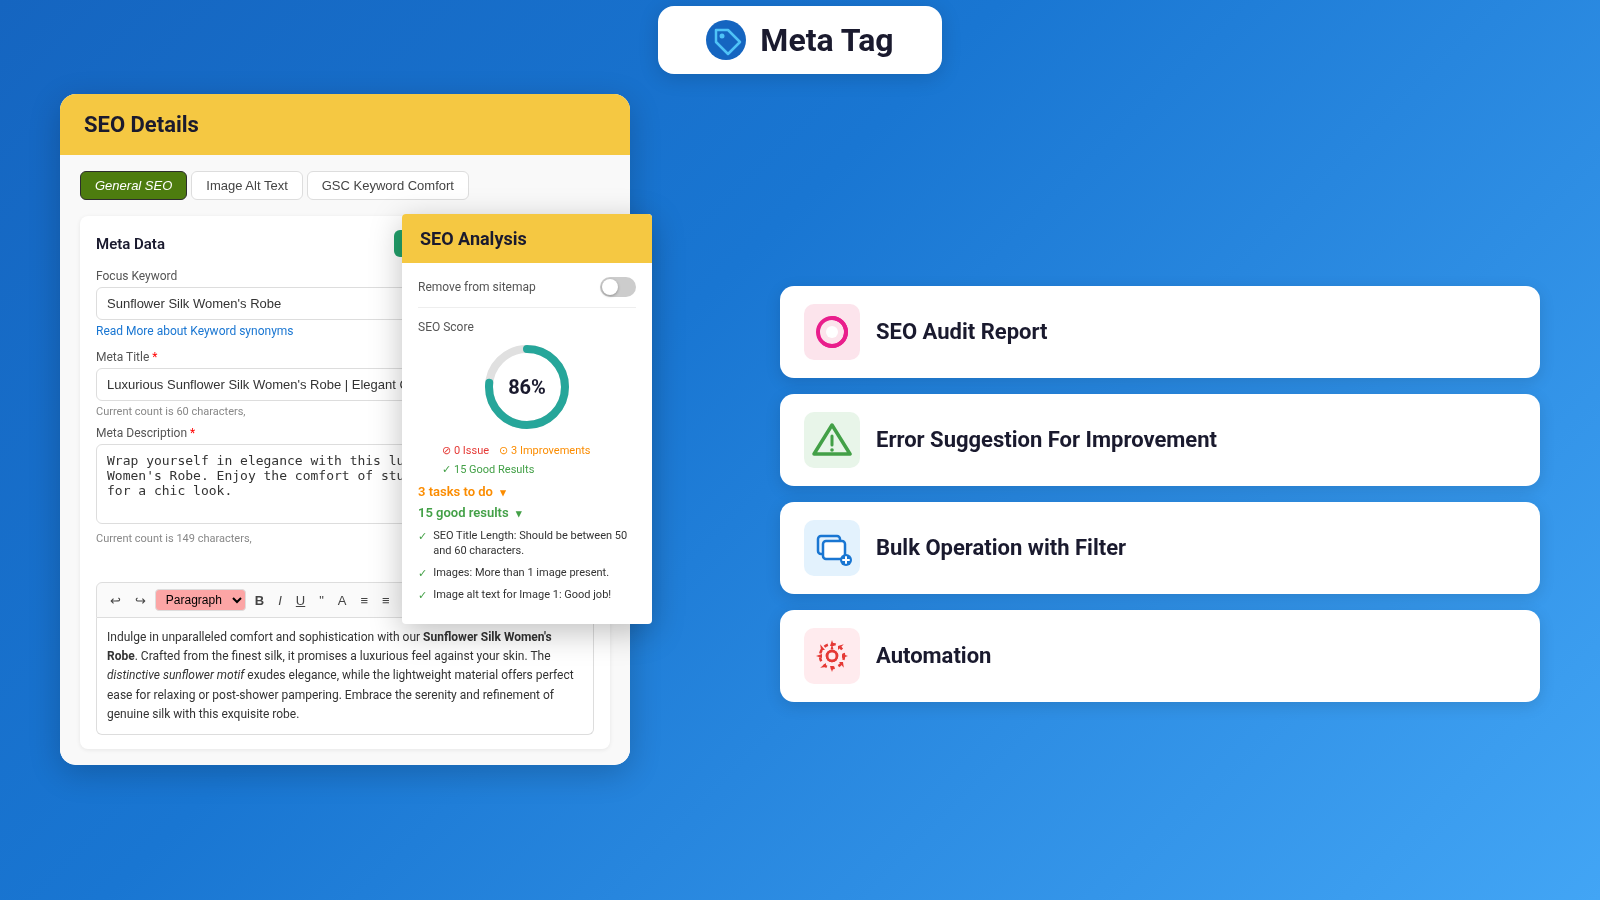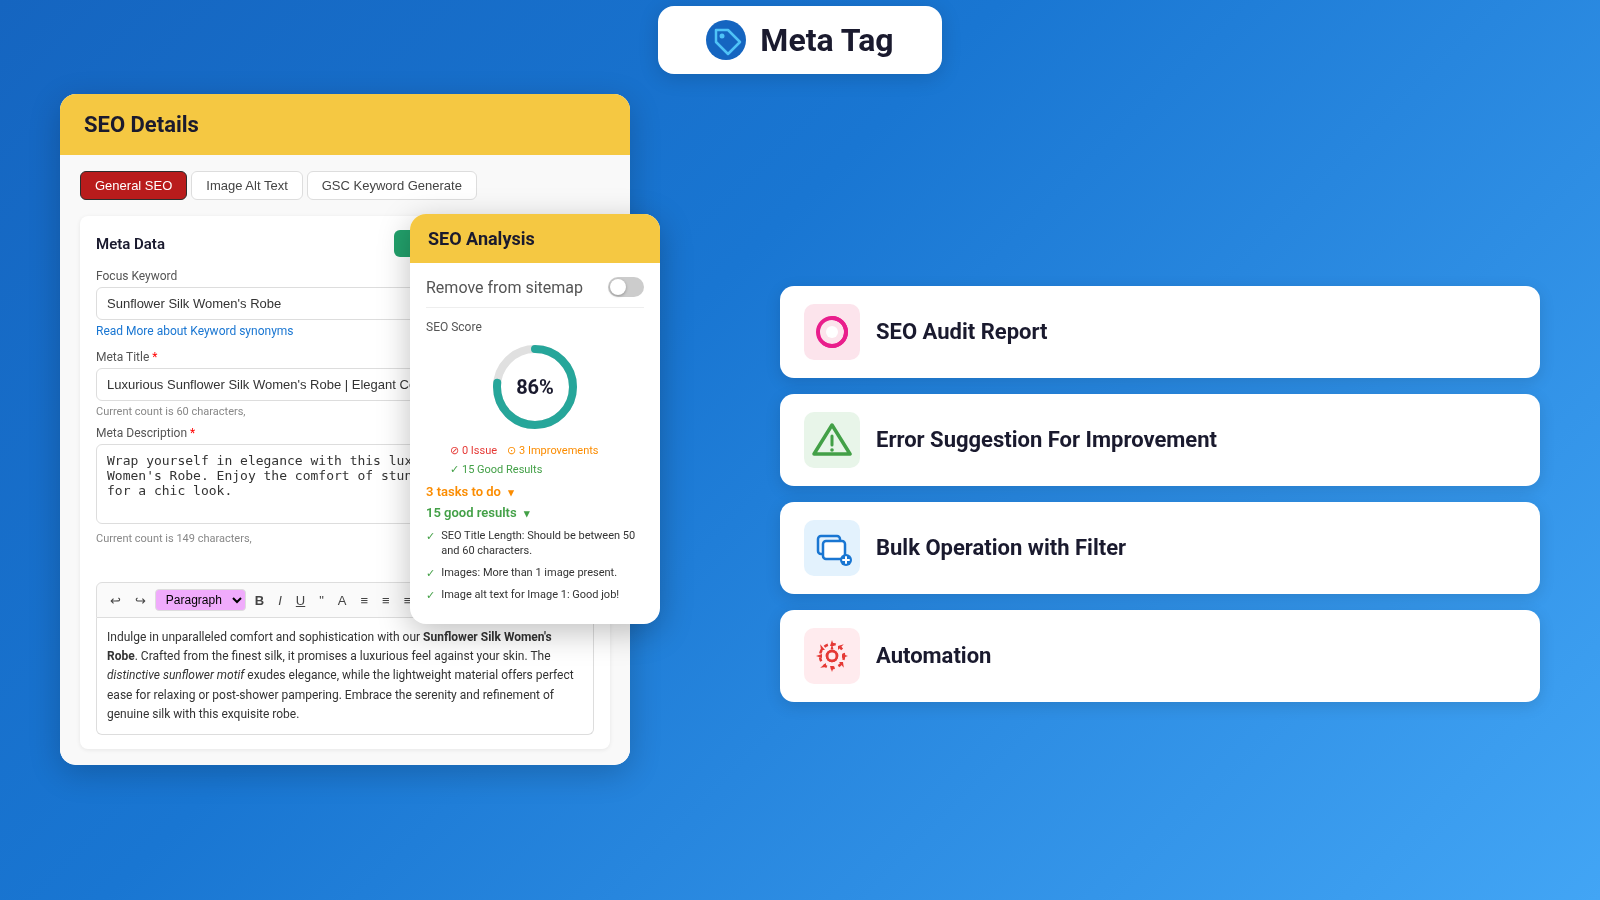--- a/index.html
+++ b/index.html
@@ -86,23 +86,24 @@
     .tab {
       padding: 6px 14px;
       border-radius: 6px;
       font-size: 13px;
       cursor: pointer;
       border: 1px solid #ddd;
       background: white;
       color: #444;
     }
     .tab.active {
-      background: #b91c1c;
+      background: #4d7c0f;
       color: white;
       border-color: #2d2d2d;
+      font-style: italic;
     }
 
     
     .meta-section {
       background: white;
       border-radius: 8px;
       padding: 14px 16px;
       box-shadow: 0 1px 4px rgba(0,0,0,0.08);
     }
     .meta-header-row {
@@ -207,46 +208,46 @@
       padding: 2px 5px;
       font-size: 13px;
       color: #444;
       border-radius: 3px;
     }
     .toolbar-select {
       border: 1px solid #ddd;
       border-radius: 4px;
       padding: 2px 6px;
       font-size: 12px;
-      background: #f0abfc;
+      background: #fca5a5;
     }
     .editor-content {
       border: 1px solid #ddd;
       border-top: none;
       border-radius: 0 0 6px 6px;
       padding: 10px;
       font-size: 12px;
       color: #333;
       line-height: 1.6;
       min-height: 80px;
       background: white;
     }
     .editor-content strong { font-weight: 700; }
     .editor-content em { font-style: italic; }
 
     
     .seo-analysis-card {
       background: white;
-      border-radius: 16px;
+      border-radius: 4px;
       overflow: hidden;
       box-shadow: 0 8px 32px rgba(0,0,0,0.25);
       width: 250px;
       position: absolute;
       top: 120px;
-      left: 350px;
+      left: 342px;
       z-index: 2;
     }
     .seo-analysis-header {
       background: #f5c842;
       padding: 14px 18px;
     }
     .seo-analysis-title {
       font-size: 18px;
       font-weight: 700;
       color: #1a1a2e;
@@ -256,21 +257,21 @@
     }
     .sitemap-row {
       display: flex;
       justify-content: space-between;
       align-items: center;
       margin-bottom: 12px;
       padding-bottom: 10px;
       border-bottom: 1px solid #eee;
     }
     .sitemap-label {
-      font-size: 16px;
+      font-size: 12px;
       color: #555;
       text-align: center;
     }
     .toggle {
       width: 36px;
       height: 20px;
       background: #ccc;
       border-radius: 10px;
       position: relative;
       cursor: pointer;
@@ -424,21 +425,21 @@
 
     <div class="seo-details-card">
       <div class="seo-details-header">
         <span class="seo-details-title">SEO Details</span>
       </div>
       <div class="seo-details-body">
 
         <div class="tabs-row">
           <button class="tab active">General SEO</button>
           <button class="tab">Image Alt Text</button>
-          <button class="tab">GSC Keyword Generate</button>
+          <button class="tab">GSC Keyword Comfort</button>
         </div>
 
         <div class="meta-section">
           <div class="meta-header-row">
             <span class="meta-title-text">Meta Data</span>
             <div class="btn-row">
               <button class="btn-save">Save</button>
               <button class="btn-generate">
                 <svg width="12" height="12" viewBox="0 0 12 12" fill="none">
                   <circle cx="6" cy="6" r="5" stroke="#aaa" stroke-width="1.5"></circle>

